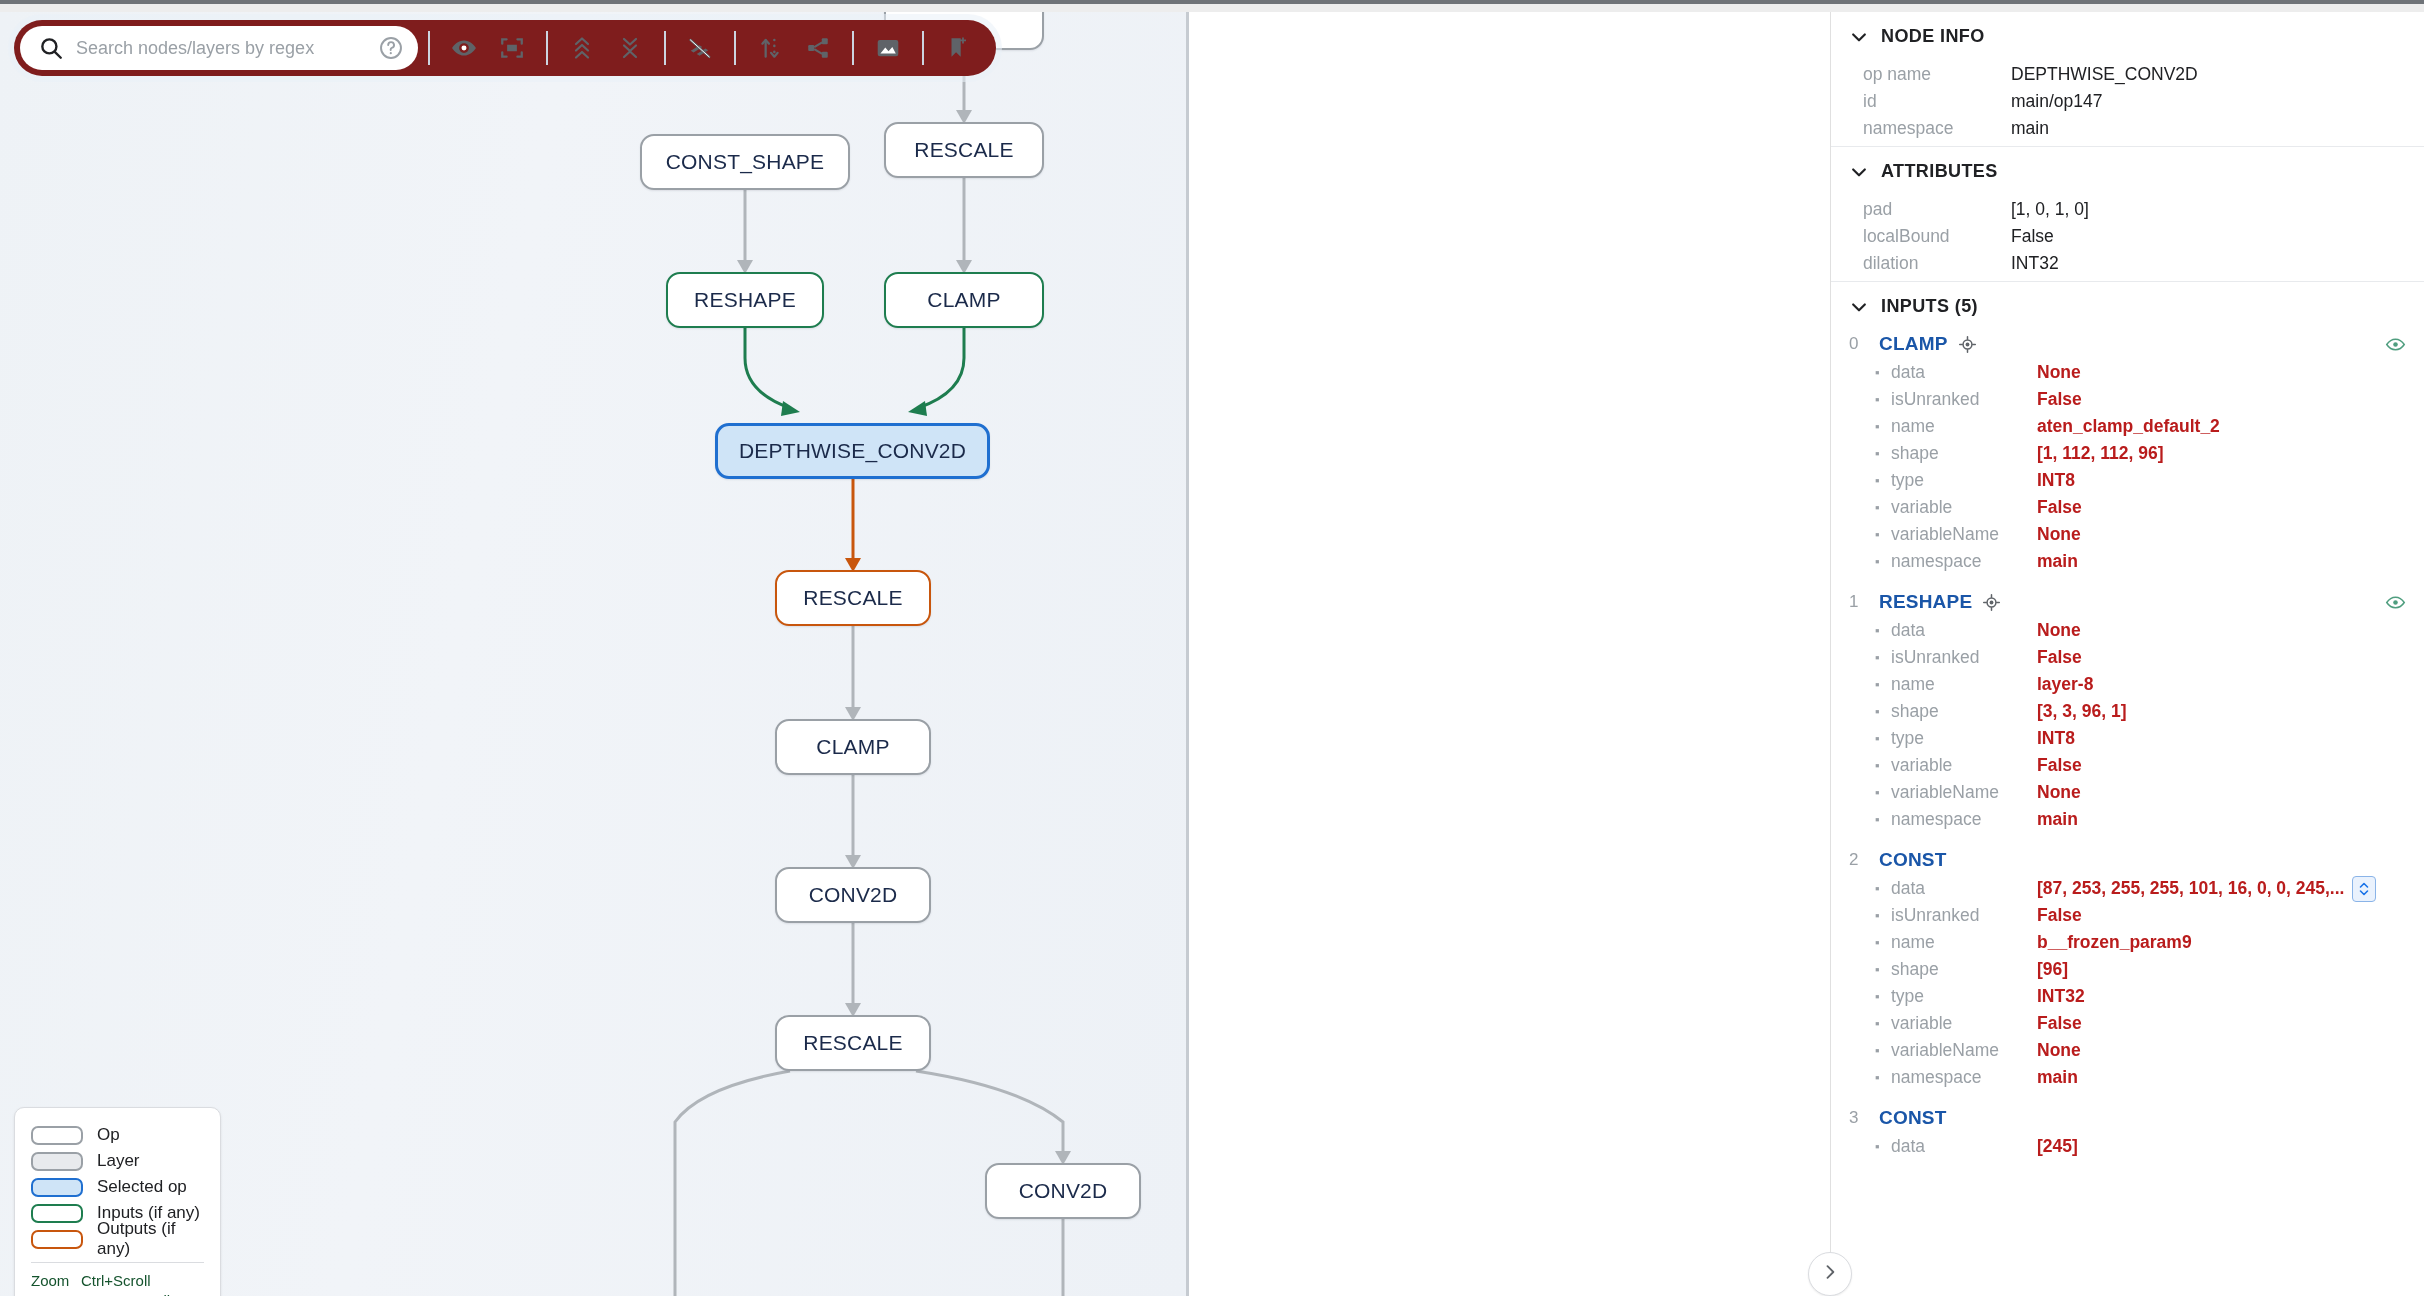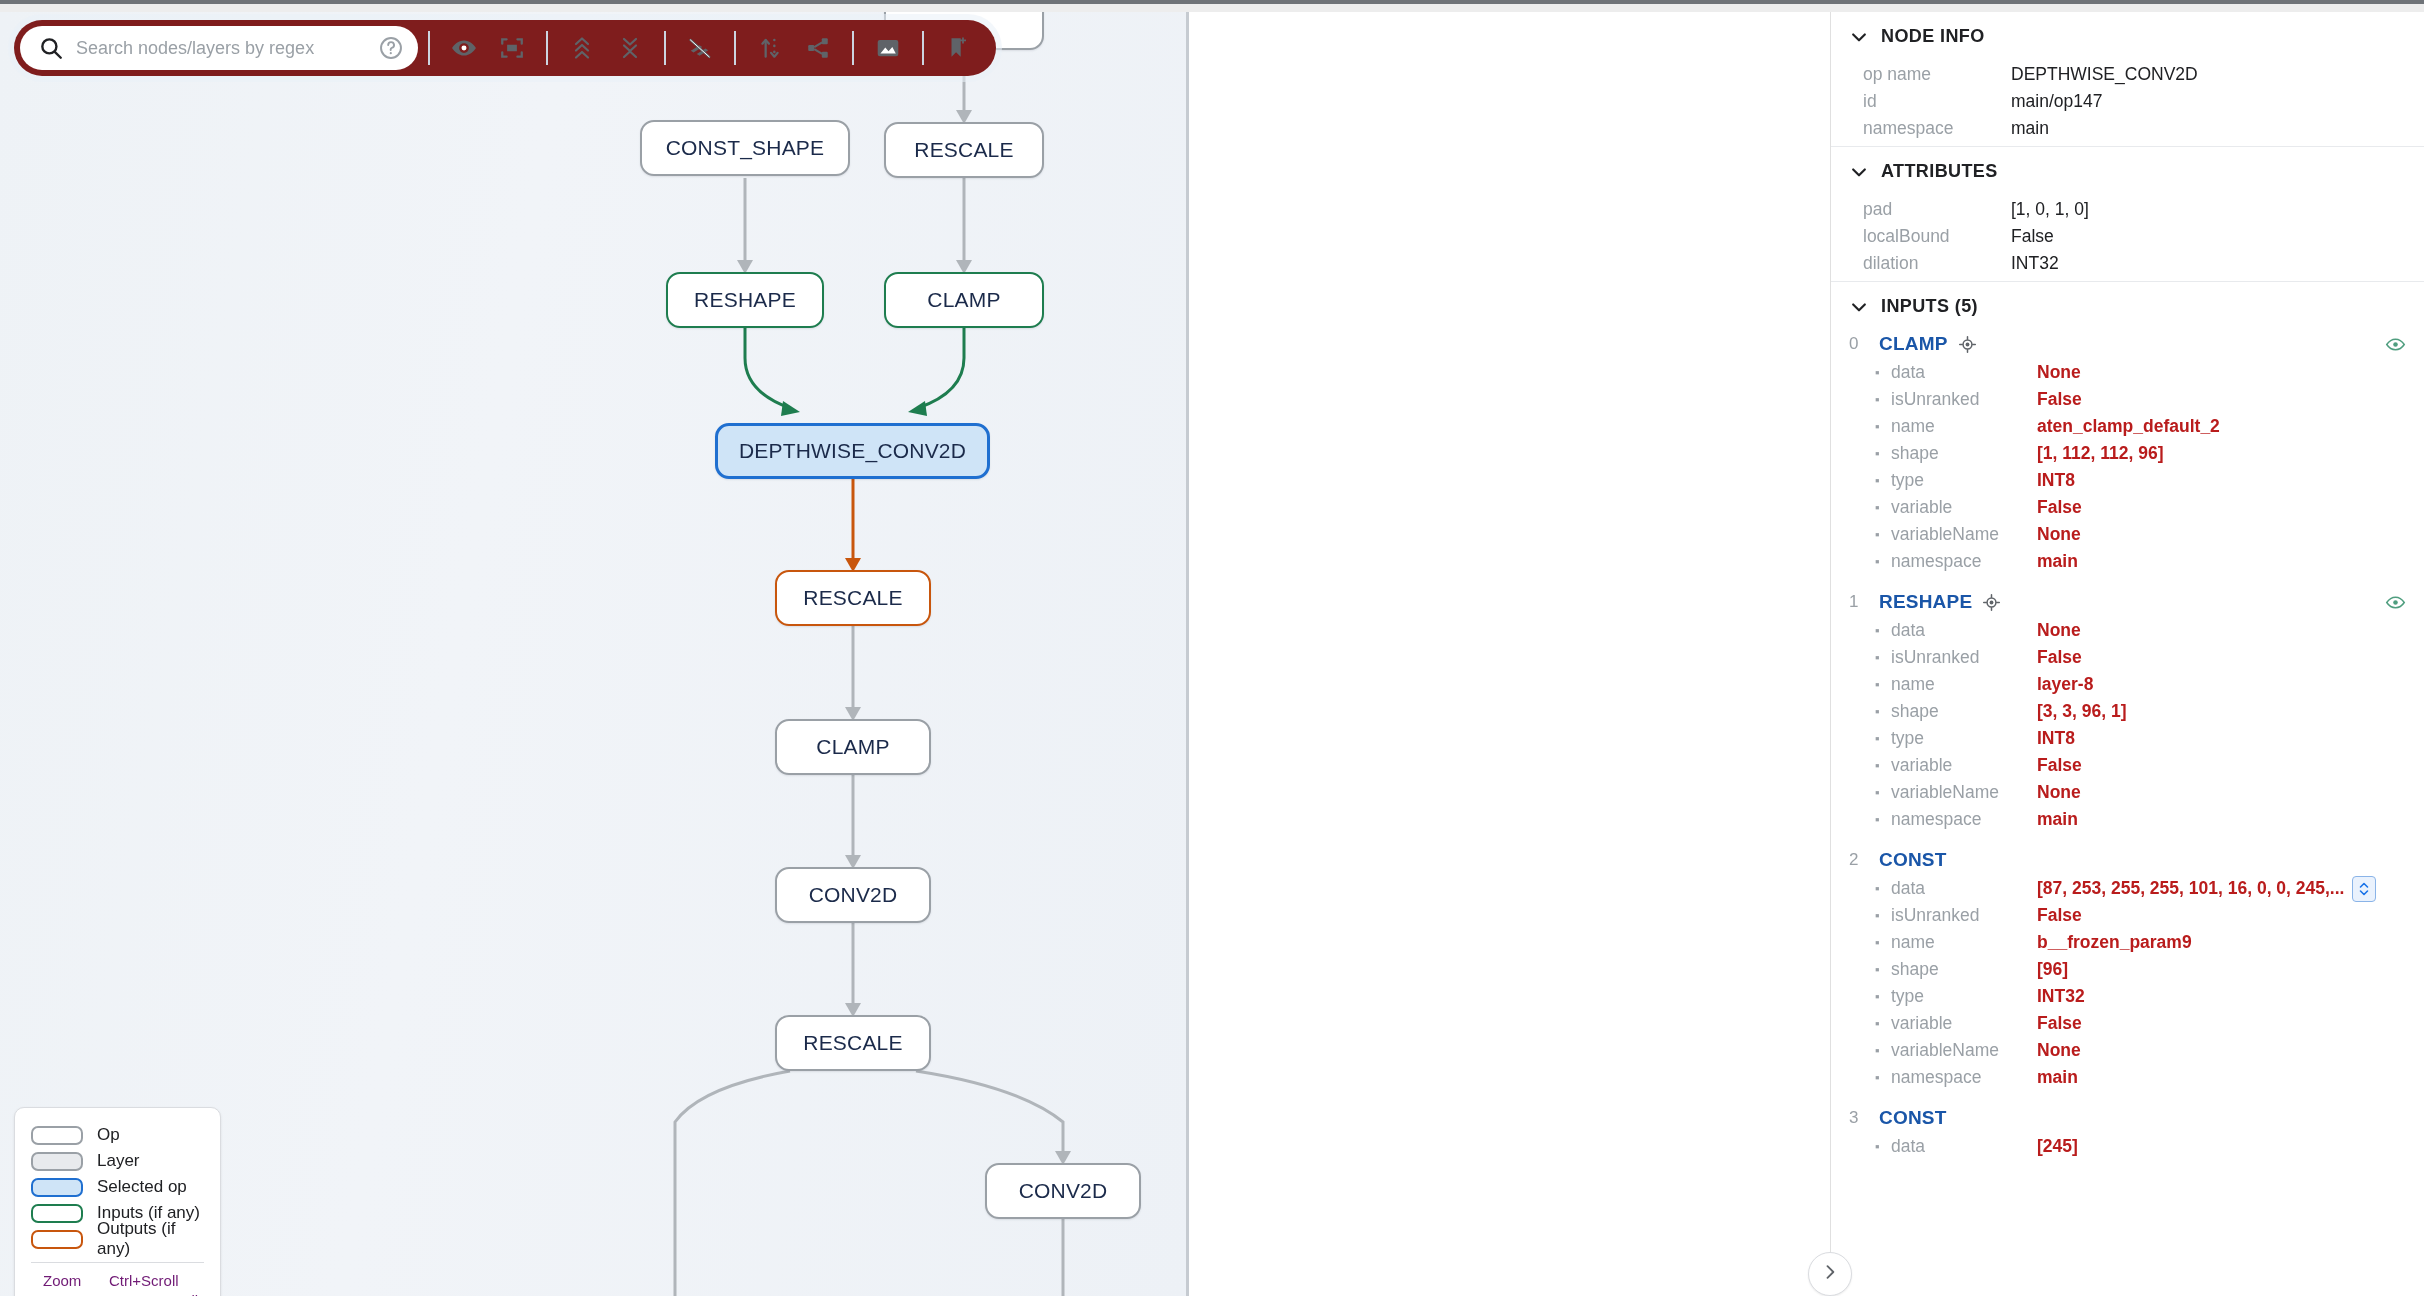--- a/index.html
+++ b/index.html
@@ -75,21 +75,21 @@
     box-shadow:0 1px 3px rgba(0,0,0,.08);
   }
   .lg-row { display:flex; align-items:center; gap:14px; height:26px; }
   .lg-chip { width:52px; height:19px; border-radius:7px; border:2px solid #9aa0a6; background:#fff; flex:0 0 auto; }
   .lg-chip.layer { background:#e8eaed; }
   .lg-chip.sel { background:#cfe4f7; border-color:#1f6fd0; }
   .lg-chip.inp { border-color:#1e7d4f; }
   .lg-chip.outp { border-color:#c8560d; }
   .lg-label { font-size:17px; color:#202124; }
   .lg-divider { height:1px; background:#dadce0; margin:10px 0 8px 0; }
-  .lg-kv { display:flex; gap:16px; font-size:15px; color:#701a75; line-height:20px;margin-left:12px; }
+  .lg-kv { display:flex; font-size:15px; color:#14532d; line-height:20px; }
   .lg-k { width:50px; flex:0 0 auto; }
 
   
   .panel {
     position:absolute; left:1830px; top:12px;
     width:594px; height:1284px;
     background:#ffffff;
     border-left:1px solid #e0e0e0;
     overflow:hidden;
   }
@@ -172,21 +172,21 @@
       <path d="M790,1059 Q700,1075 675,1110 L675,1296" fill="none" stroke="#b0b5ba" stroke-width="3"></path>
 
       <path d="M916,1059 Q1020,1075 1063,1110 L1063,1139" fill="none" stroke="#b0b5ba" stroke-width="3"></path>
       <polygon points="1055,1139 1071,1139 1063,1153" fill="#b0b5ba"></polygon>
 
       <line x1="1063" y1="1207" x2="1063" y2="1296" stroke="#b0b5ba" stroke-width="3"></line>
     </svg>
 
     <div class="node" style="left:884px; top:-18px; width:160px; height:56px;"></div>
 
-    <div class="node" style="left:640px; top:108px; width:210px; height:56px;">
+    <div class="node" style="left:640px; top:122px; width:210px; height:56px;">
       <span>CONST_SHAPE</span>
     </div>
 
     <div class="node" style="left:884px; top:110px; width:160px; height:56px;">
       <span>RESCALE</span>
     </div>
 
     <div class="node inp" style="left:666px; top:260px; width:158px; height:56px;">
       <span>RESHAPE</span>
     </div>

